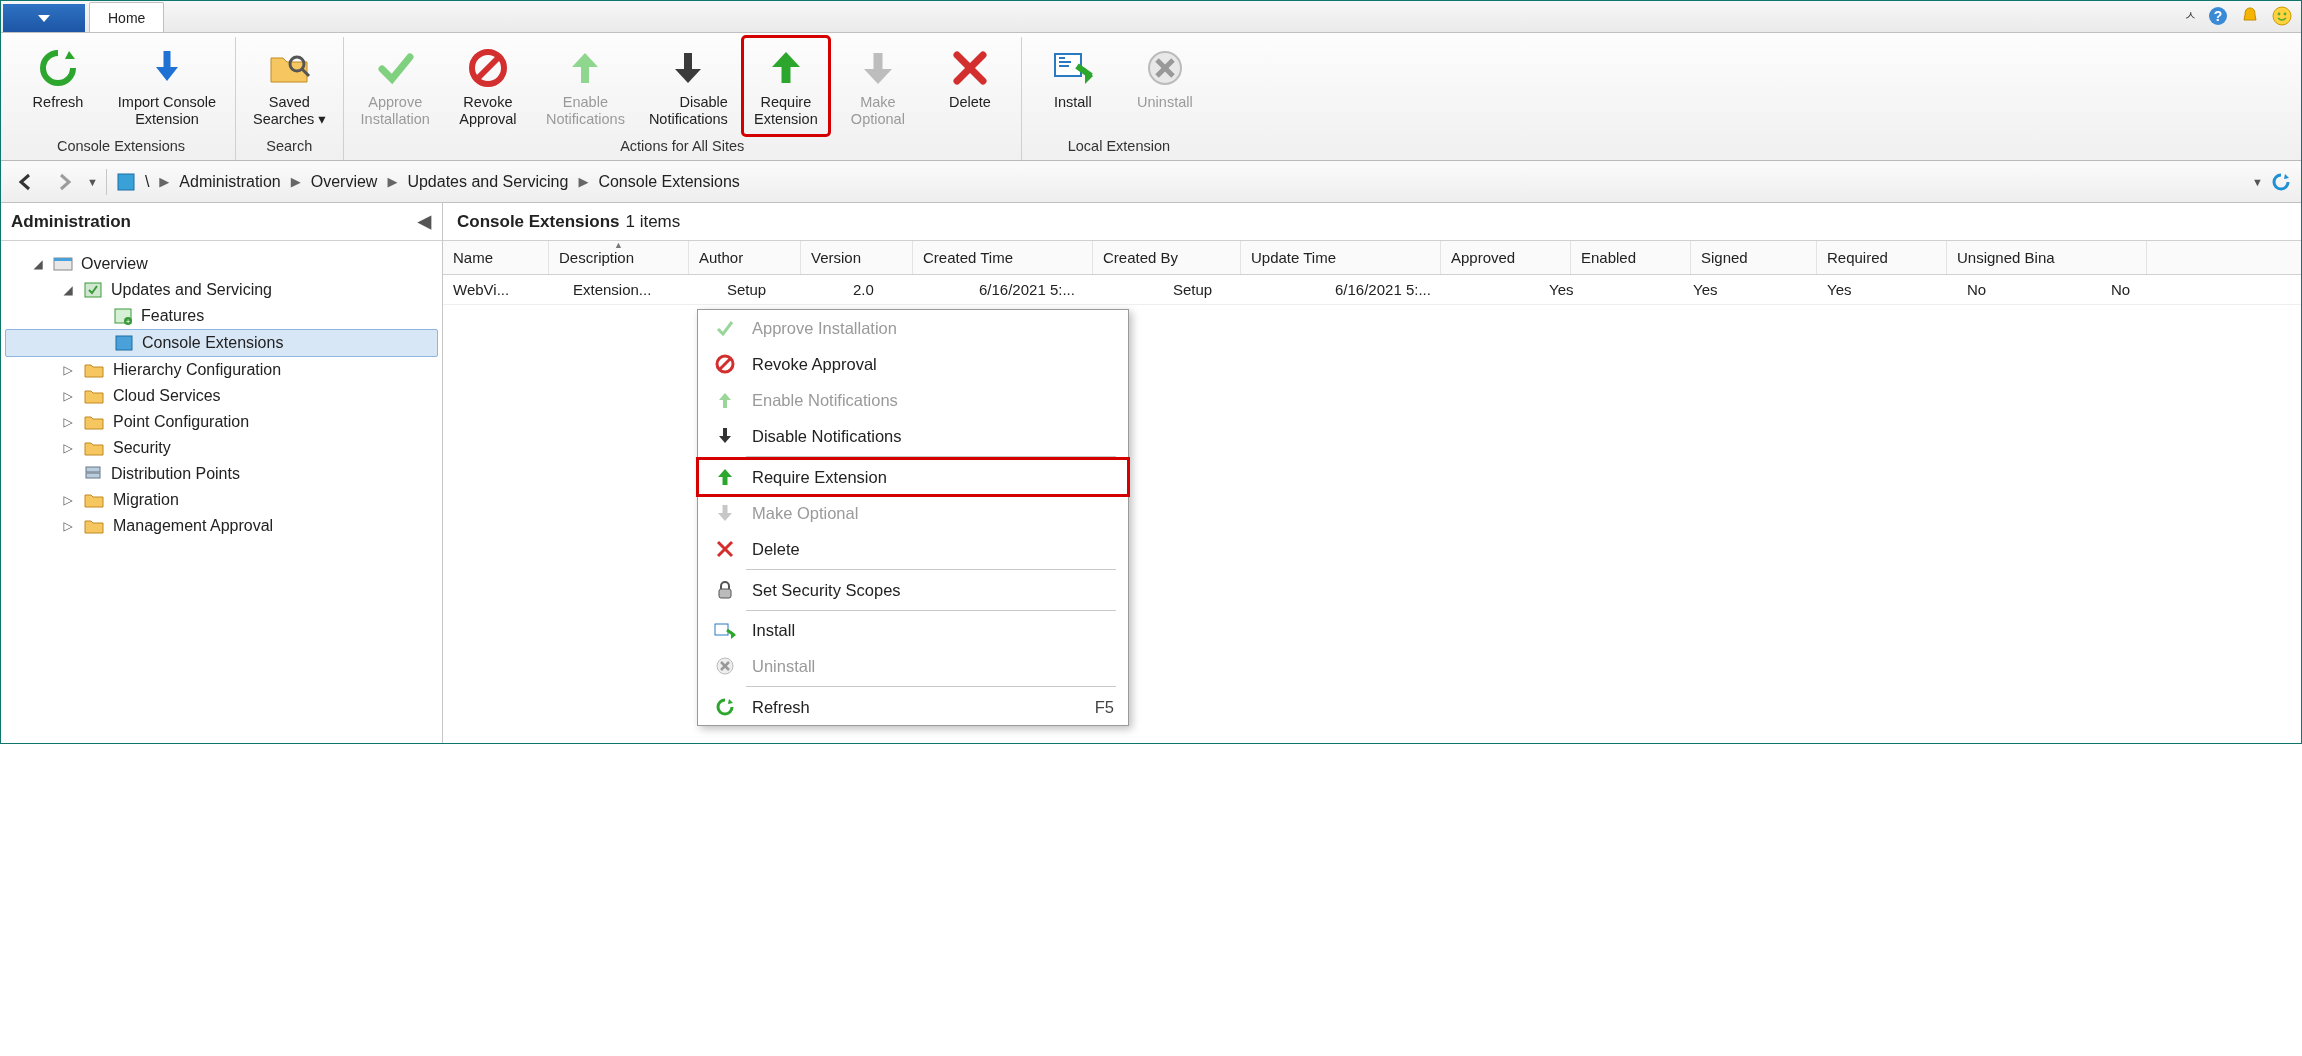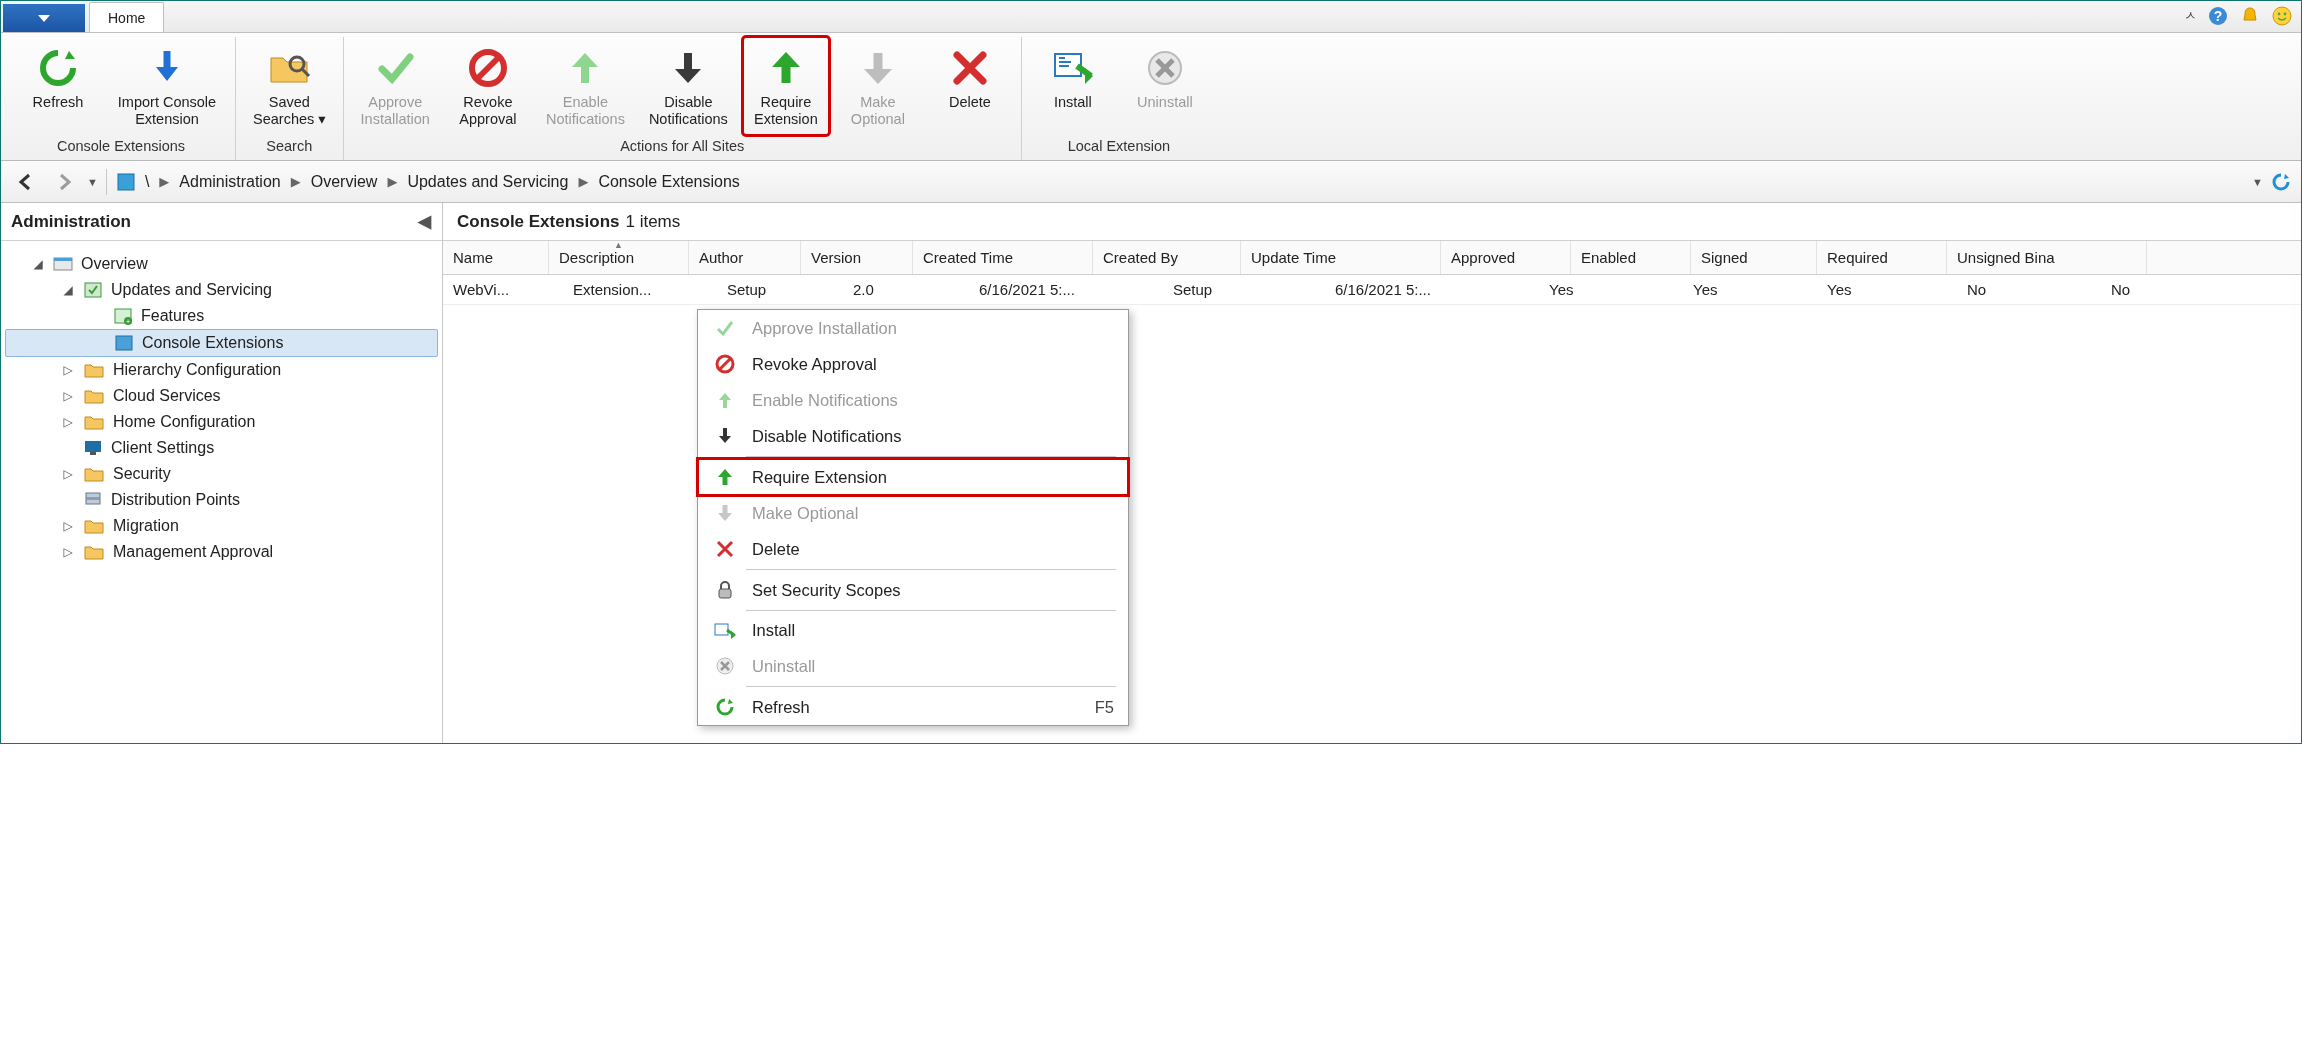--- a/index.html
+++ b/index.html
@@ -157,21 +157,21 @@
           <div class="lbl" style="white-space:pre-line;">Enable
 Notifications</div>
         </div>
         <div class="rbtn">
           <div class="icon-slot">
               <svg width="42" height="42">
                 <path d="M21 6 L21 28" stroke="#3a3a3a" stroke-width="8"></path>
                 <path d="M8 22 L21 36 L34 22 Z" fill="#3a3a3a"></path>
               </svg>
             </div>
-          <div class="lbl" style="white-space:pre-line;">Disable
+          <div class="lbl" style="white-space:pre-line;text-align:right;">Disable
 Notifications</div>
         </div>
         <div class="rbtn boxed">
           <div class="icon-slot">
               <svg width="42" height="42">
                 <path d="M21 36 L21 14" stroke="#2da62d" stroke-width="9"></path>
                 <path d="M7 20 L21 5 L35 20 Z" fill="#2da62d"></path>
               </svg>
             </div>
           <div class="lbl" style="white-space:pre-line;text-align:center;">Require
@@ -316,29 +316,21 @@
             <svg class="folder">
               <path d="M2 4 L2 16 L20 16 L20 6 L10 6 L8 4 Z" fill="#f6c760" stroke="#c08a20"></path>
             </svg>
             <span>Cloud Services</span>
           </div>
         <div class="node indent-2">
             <span class="exp">▷</span>
             <svg class="folder">
               <path d="M2 4 L2 16 L20 16 L20 6 L10 6 L8 4 Z" fill="#f6c760" stroke="#c08a20"></path>
             </svg>
-            <span>Home Configuration</span>
-          </div>
-        <div class="node indent-2">
-            <span class="exp" style="width:14px;"></span>
-            <svg width="20" height="18">
-              <rect x="2" y="2" width="16" height="11" fill="#1d6fa5"></rect>
-              <rect x="7" y="13" width="6" height="3" fill="#555"></rect>
-            </svg>
-            <span>Client Settings</span>
+            <span>Point Configuration</span>
           </div>
         <div class="node indent-2">
             <span class="exp">▷</span>
             <svg class="folder">
               <path d="M2 4 L2 16 L20 16 L20 6 L10 6 L8 4 Z" fill="#f6c760" stroke="#c08a20"></path>
             </svg>
             <span>Security</span>
           </div>
         <div class="node indent-2">
             <span class="exp" style="width:14px;"></span>

